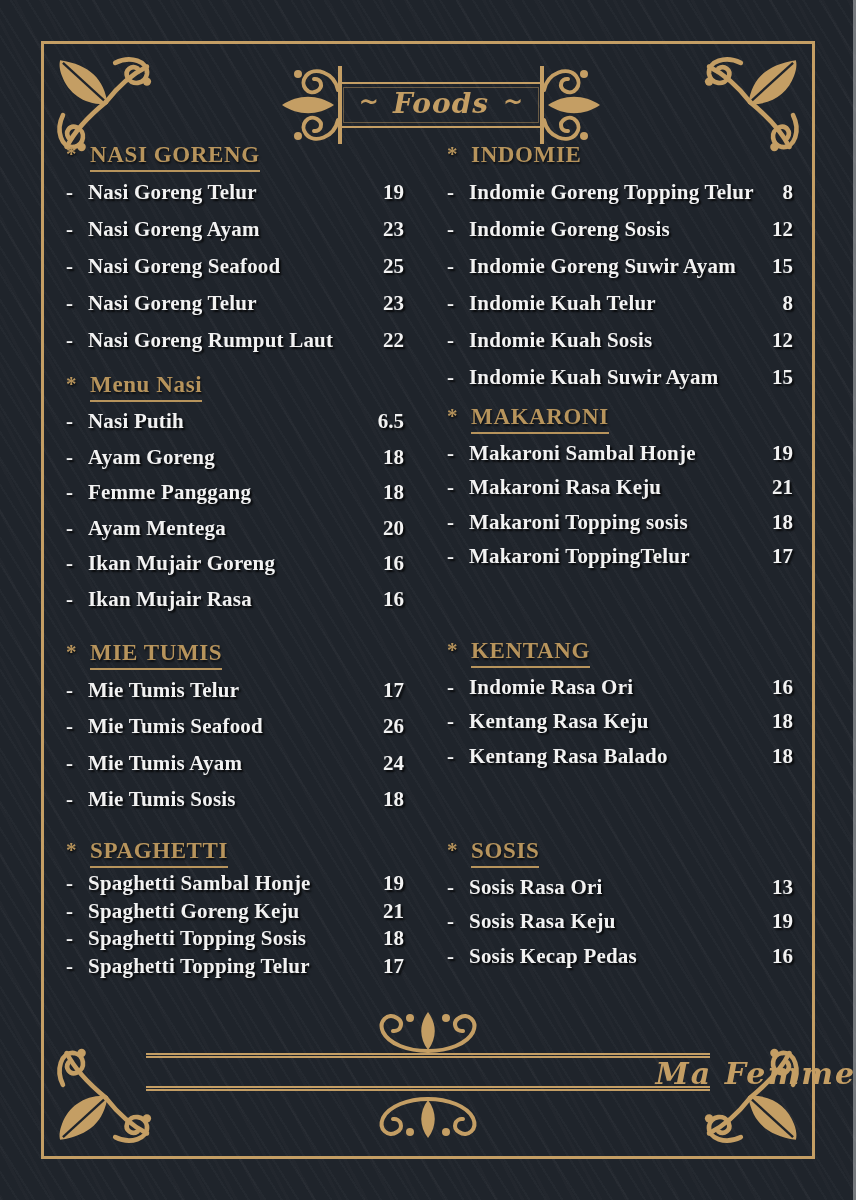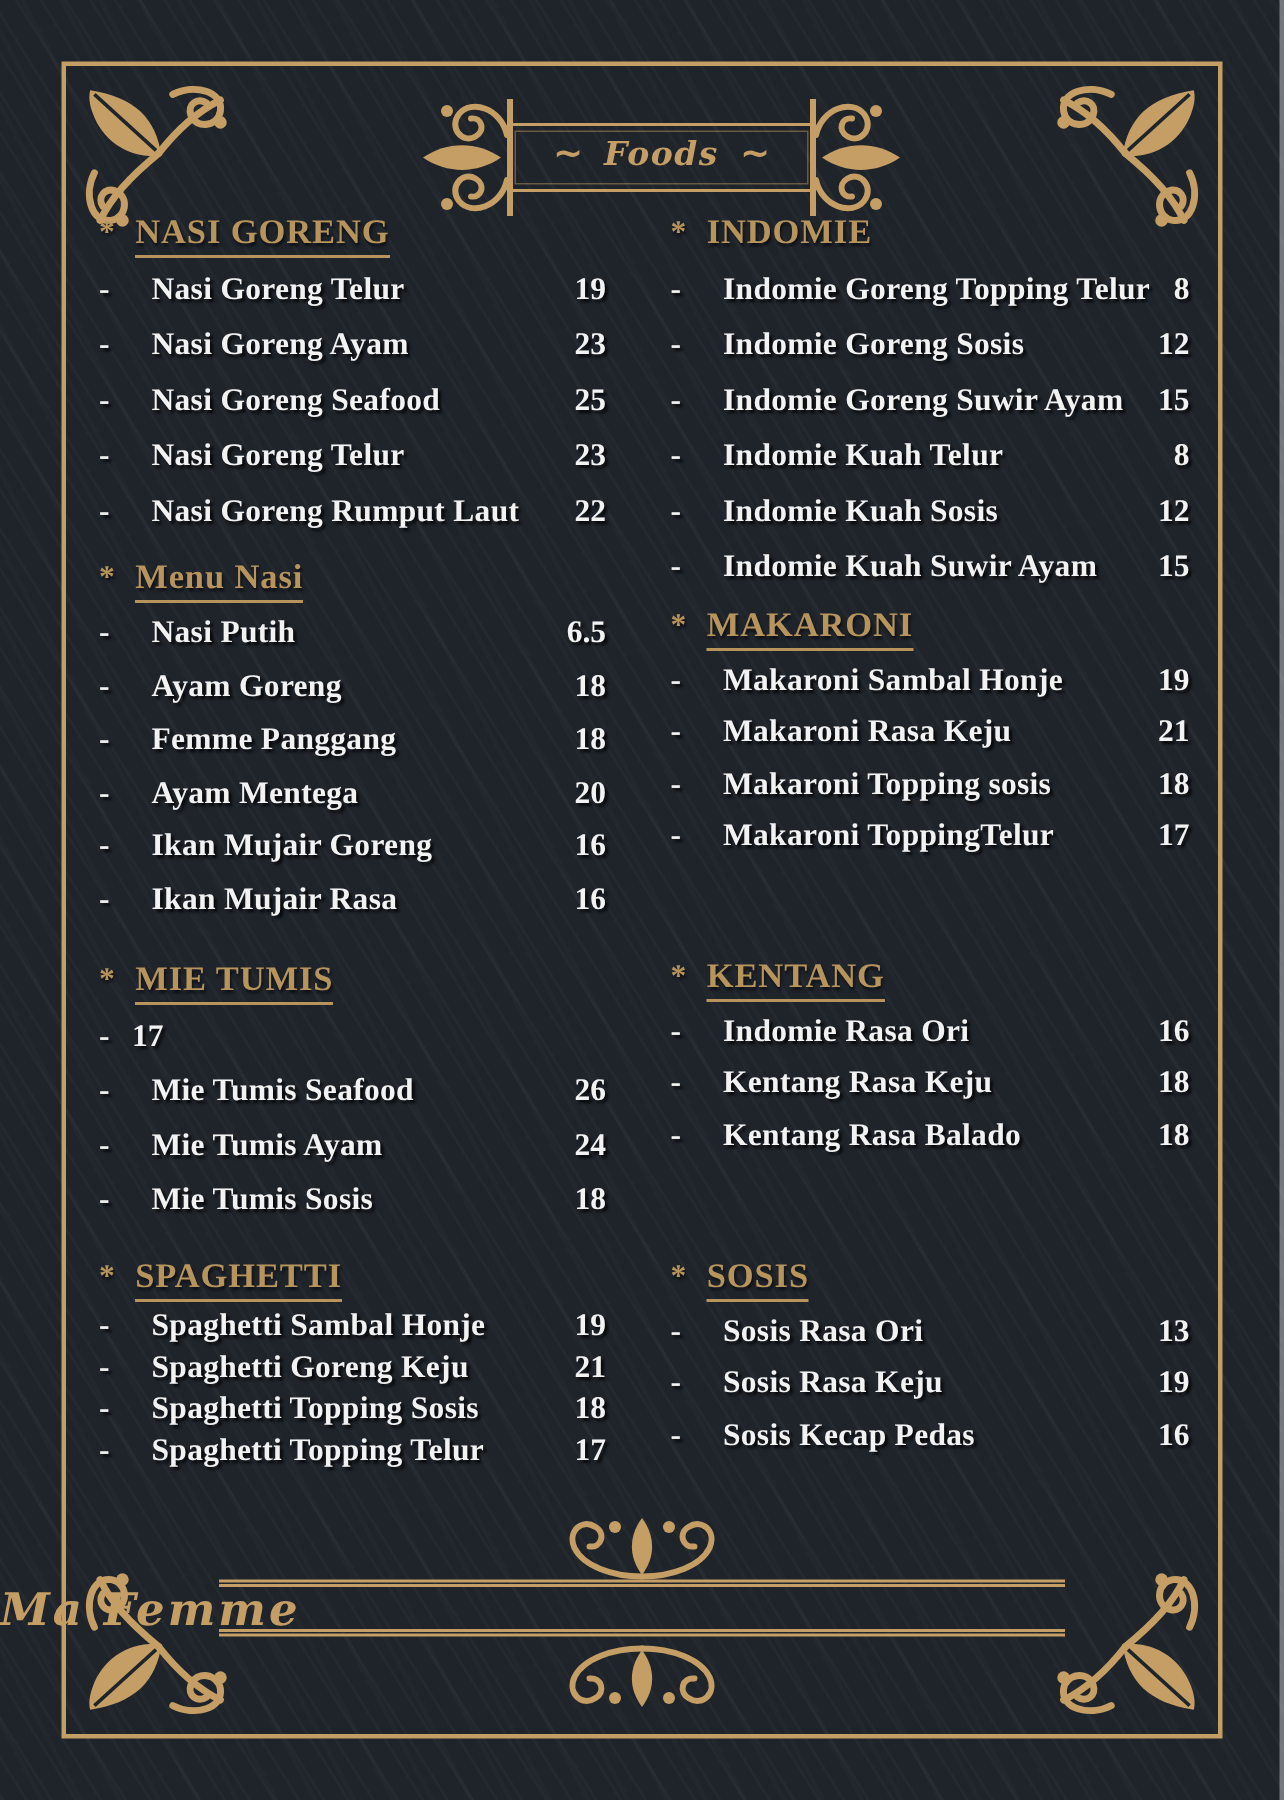--- a/index.html
+++ b/index.html
@@ -36,21 +36,21 @@
 
   
   .banner-box{
     position:absolute;top:82px;left:338px;width:206px;height:46px;
     border:2px solid var(--gold);
     outline:1px solid rgba(196,158,100,.45);outline-offset:-6px;
     display:flex;align-items:center;justify-content:center;gap:14px;
   }
   .banner-title{
     font-family:"DejaVu Serif","Liberation Serif",serif;
-    font-style:italic;font-weight:bold;font-size:22px;color:var(--gold);
+    font-style:italic;font-weight:bold;font-size:28px;color:var(--gold);
     letter-spacing:1px;transform:translateY(-2px);
   }
   .banner-tilde{
     font-family:"DejaVu Sans",sans-serif;
     color:var(--gold);font-size:24px;font-weight:bold;transform:translateY(-3px);
   }
   .side-orn{position:absolute;width:74px;height:90px;top:60px;}
   .side-orn.left{left:276px;}
   .side-orn.right{left:532px;transform:scaleX(-1);}
 
@@ -74,30 +74,30 @@
     text-shadow:1px 2px 2px rgba(0,0,0,.6);
   }
   .section-star{font-size:21px;transform:translateY(-1px);}
   .section-title.underlined{border-bottom:2.5px solid var(--gold-dim);padding-bottom:2px;}
   .menu-row{
     display:flex;align-items:center;height:var(--rh,37px);
     color:var(--white);font-weight:bold;font-size:21px;
     text-shadow:2px 2px 2px rgba(0,0,0,.8);
   }
   .row-dash{width:22px;flex:0 0 22px;}
-  .row-name{flex:1 1 auto;letter-spacing:.2px;margin-left:13px;}
+  .row-name{flex:1 1 auto;letter-spacing:.2px;}
   .row-price{flex:0 0 auto;text-align:right;}
 
   
   .rule{position:absolute;left:146px;width:564px;height:5px;
     border-top:2px solid var(--gold);border-bottom:2px solid var(--gold);}
   .rule-top{top:1053px;}
   .rule-bottom{top:1086px;}
   .brand{
-    position:absolute;top:1056px;left:0;width:100%;text-align:left;
+    position:absolute;top:1056px;left:0;width:100%;text-align:right;
     font-family:"DejaVu Serif","Liberation Serif",serif;
     font-style:italic;font-weight:bold;font-size:30px;color:var(--gold);
     letter-spacing:2px;
   }
   .footer-orn{position:absolute;left:363px;width:130px;height:48px;}
   .footer-orn.top{top:1006px;}
   .footer-orn.bottom{top:1094px;transform:scaleY(-1);height:52px;}
 </style>
 </head>
 <body>
@@ -248,20 +248,21 @@
           <span class="row-price">16</span>
         </div>
       </div>
       <div class="menu-section sec-mie-tumis col-left">
         <div class="section-header">
           <span class="section-star">*</span>
           <span class="section-title underlined">MIE TUMIS</span>
         </div>
         <div class="menu-row">
           <span class="row-dash">-</span>
+          <span class="row-name">Mie Tumis Telur</span>
           <span class="row-price">17</span>
         </div>
         <div class="menu-row">
           <span class="row-dash">-</span>
           <span class="row-name">Mie Tumis Seafood</span>
           <span class="row-price">26</span>
         </div>
         <div class="menu-row">
           <span class="row-dash">-</span>
           <span class="row-name">Mie Tumis Ayam</span>

